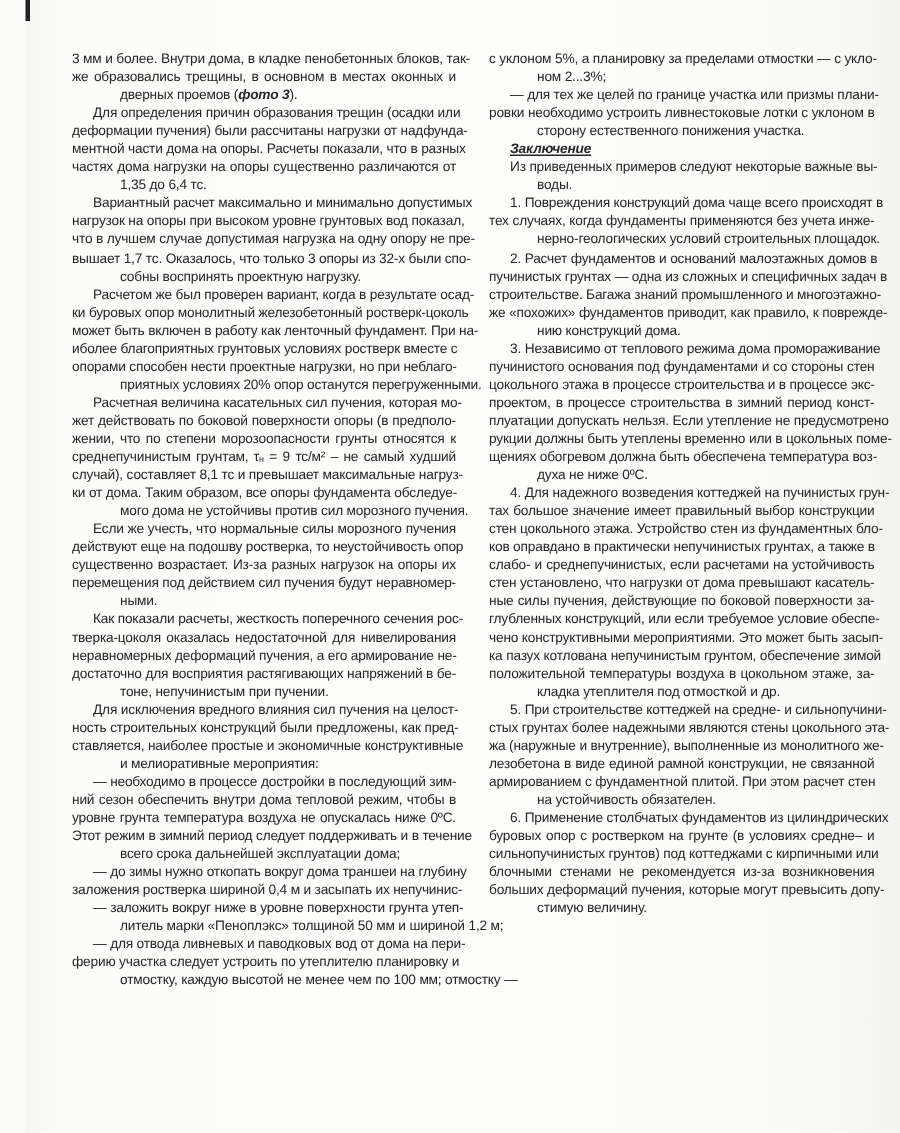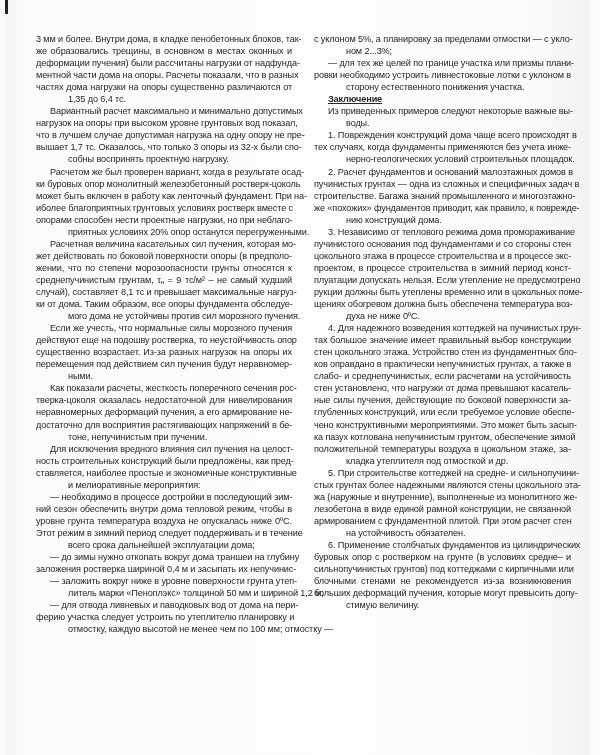--- a/index.html
+++ b/index.html
@@ -4,48 +4,50 @@
 <style>
   html, body { margin: 0; padding: 0; }
   body {
     width: 600px; height: 755px; overflow: hidden;
     background: #fbfbfa;
     font-family: "Liberation Sans", sans-serif;
     color: #262626;
     position: relative;
   }
   .page {
-    position: absolute; left: 5px; top: 0; width: 584px; height: 755px;
+    position: absolute; left: 17px; top: 0; width: 584px; height: 755px;
     background: linear-gradient(90deg, #f6f6f4 0%, #fcfcfb 4%, #fdfdfc 60%, #fafaf8 92%, #f2f2f0 100%);
   }
   .corner-mark {
     position: absolute; left: 0; top: 0; width: 3px; height: 14px; background: #222;
   }
   .col {
     position: absolute; top: 33px; width: 256px;
     font-size: 9.15px; line-height: 12.05px;
     letter-spacing: -0.12px;
   }
   .col.left { left: 31px; }
   .col.right { left: 309px; width: 257px; }
   .ln { display: block; white-space: nowrap; text-align: justify; text-align-last: justify; height: 12.05px; }
   .ln.last { text-align-last: left; padding-left: 32px; }
   .ln.ind { padding-left: 14px; }
-  .heading { font-weight: bold; text-decoration: underline; text-align-last: left; }
+  .heading { font-weight: bold; text-decoration: underline; text-align-last: left; font-style: italic; }
   .b-it { font-weight: bold; font-style: italic; }
   sub { font-size: 6px; vertical-align: -1px; line-height: 0; }
 </style>
 </head>
 <body>
 
 <div class="page">
   <div class="corner-mark"></div>
   <div class="col left">
       <span class="ln"><span>3 мм и более.  Внутри дома, в кладке пенобетонных блоков, так-</span></span>
       <span class="ln"><span>же образовались трещины, в основном в местах оконных и</span></span>
+      <span class="ln last"><span>дверных проемов (</span><span class="b-it">фото 3</span><span>).</span></span>
+      <span class="ln ind"><span>Для определения причин образования трещин (осадки или</span></span>
       <span class="ln"><span>деформации пучения) были рассчитаны нагрузки от надфунда-</span></span>
       <span class="ln"><span>ментной части дома на опоры. Расчеты показали, что в разных</span></span>
       <span class="ln"><span>частях дома нагрузки на опоры существенно различаются от</span></span>
       <span class="ln last"><span>1,35 до 6,4 тс.</span></span>
       <span class="ln ind"><span>Вариантный расчет максимально и минимально допустимых</span></span>
       <span class="ln"><span>нагрузок на опоры при высоком уровне грунтовых вод показал,</span></span>
       <span class="ln"><span>что в лучшем случае допустимая нагрузка на одну опору не пре-</span></span>
       <span class="ln"><span>вышает 1,7 тс. Оказалось, что только 3 опоры из 32-х были спо-</span></span>
       <span class="ln last"><span>собны воспринять проектную нагрузку.</span></span>
       <span class="ln ind"><span>Расчетом же был проверен вариант, когда в результате осад-</span></span>

